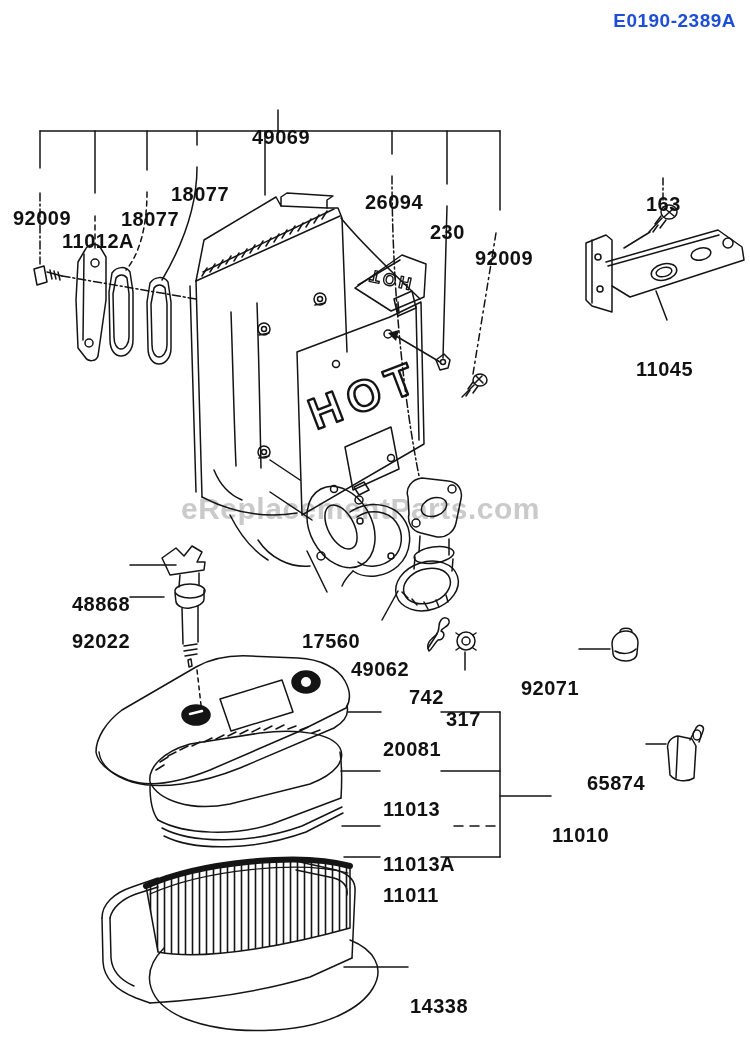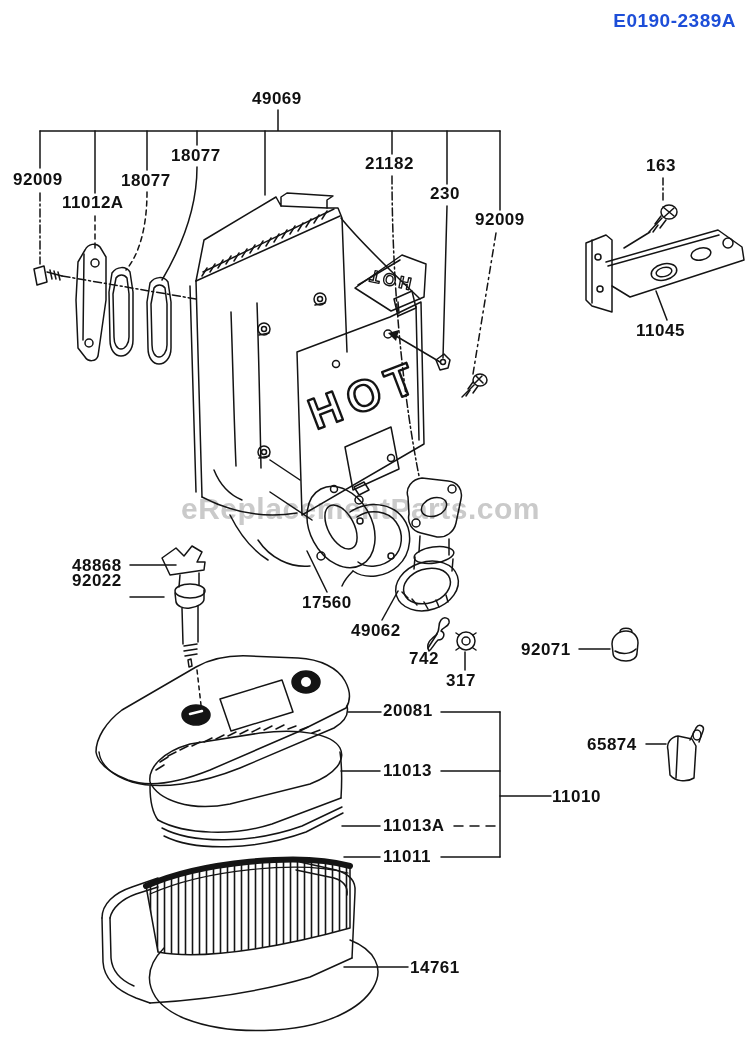--- a/index.html
+++ b/index.html
@@ -1,19 +1,19 @@
 <!DOCTYPE html>
 <html><head>
 <meta charset="utf-8">
 <style>
   html,body{margin:0;padding:0;background:#f3f3f3;}
   #page{position:relative;width:750px;height:1046px;background:#ffffff;overflow:hidden;
         font-family:"Liberation Sans", sans-serif;}
-  .lbl{position:absolute;font-weight:bold;font-size:17px;letter-spacing:.5px;color:#111;
-       white-space:nowrap;line-height:1;}
+  .lbl{position:absolute;font-weight:bold;font-size:20px;letter-spacing:.5px;color:#111;
+       white-space:nowrap;line-height:1;margin-top:37px;}
   .code{position:absolute;font-weight:bold;font-size:19px;letter-spacing:.5px;color:#1d4ed8;
         right:14px;top:10px;}
   .wm{position:absolute;left:181px;top:492px;font-size:30px;font-weight:bold;
       color:#bdbdbd;opacity:.8;letter-spacing:.5px;}
   svg{position:absolute;left:0;top:0;}
   svg *{vector-effect:non-scaling-stroke;}
 </style>
 </head>
 <body>
 
@@ -276,33 +276,33 @@
     </g>
   </svg>
 
   <div class="code">E0190-2389A</div>
 
   <div class="lbl" style="left:252px;top:90px">49069</div>
   <div class="lbl" style="left:171px;top:147px">18077</div>
   <div class="lbl" style="left:13px;top:171px">92009</div>
   <div class="lbl" style="left:121px;top:172px">18077</div>
   <div class="lbl" style="left:62px;top:194px">11012A</div>
-  <div class="lbl" style="left:365px;top:155px">21182</div>
+  <div class="lbl" style="left:365px;top:155px">26094</div>
   <div class="lbl" style="left:430px;top:185px">230</div>
   <div class="lbl" style="left:475px;top:211px">92009</div>
   <div class="lbl" style="left:646px;top:157px">163</div>
   <div class="lbl" style="left:636px;top:322px">11045</div>
   <div class="lbl" style="left:72px;top:557px">48868</div>
-  <div class="lbl" style="left:72px;top:572px">92022</div>
+  <div class="lbl" style="left:72px;top:594px">92022</div>
   <div class="lbl" style="left:302px;top:594px">17560</div>
   <div class="lbl" style="left:351px;top:622px">49062</div>
   <div class="lbl" style="left:409px;top:650px">742</div>
   <div class="lbl" style="left:446px;top:672px">317</div>
   <div class="lbl" style="left:521px;top:641px">92071</div>
   <div class="lbl" style="left:383px;top:702px">20081</div>
   <div class="lbl" style="left:383px;top:762px">11013</div>
   <div class="lbl" style="left:552px;top:788px">11010</div>
   <div class="lbl" style="left:383px;top:817px">11013A</div>
   <div class="lbl" style="left:383px;top:848px">11011</div>
   <div class="lbl" style="left:587px;top:736px">65874</div>
-  <div class="lbl" style="left:410px;top:959px">14761</div>
+  <div class="lbl" style="left:410px;top:959px">14338</div>
 
 </div>
 
 </body></html>

